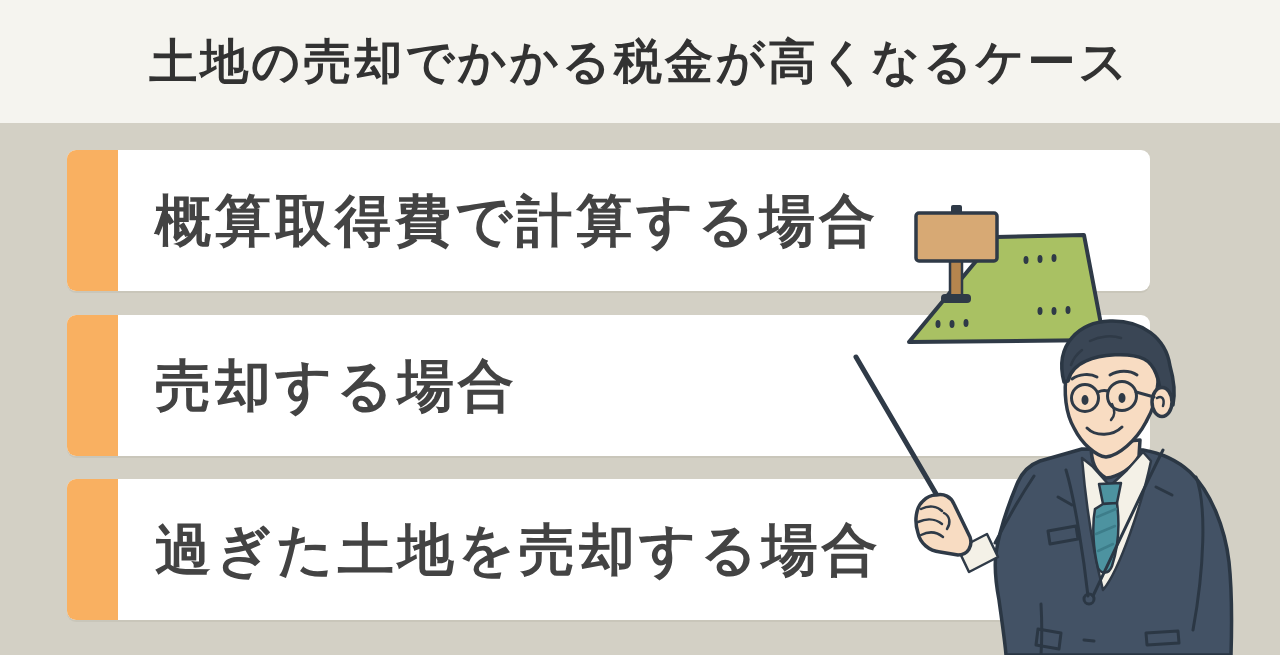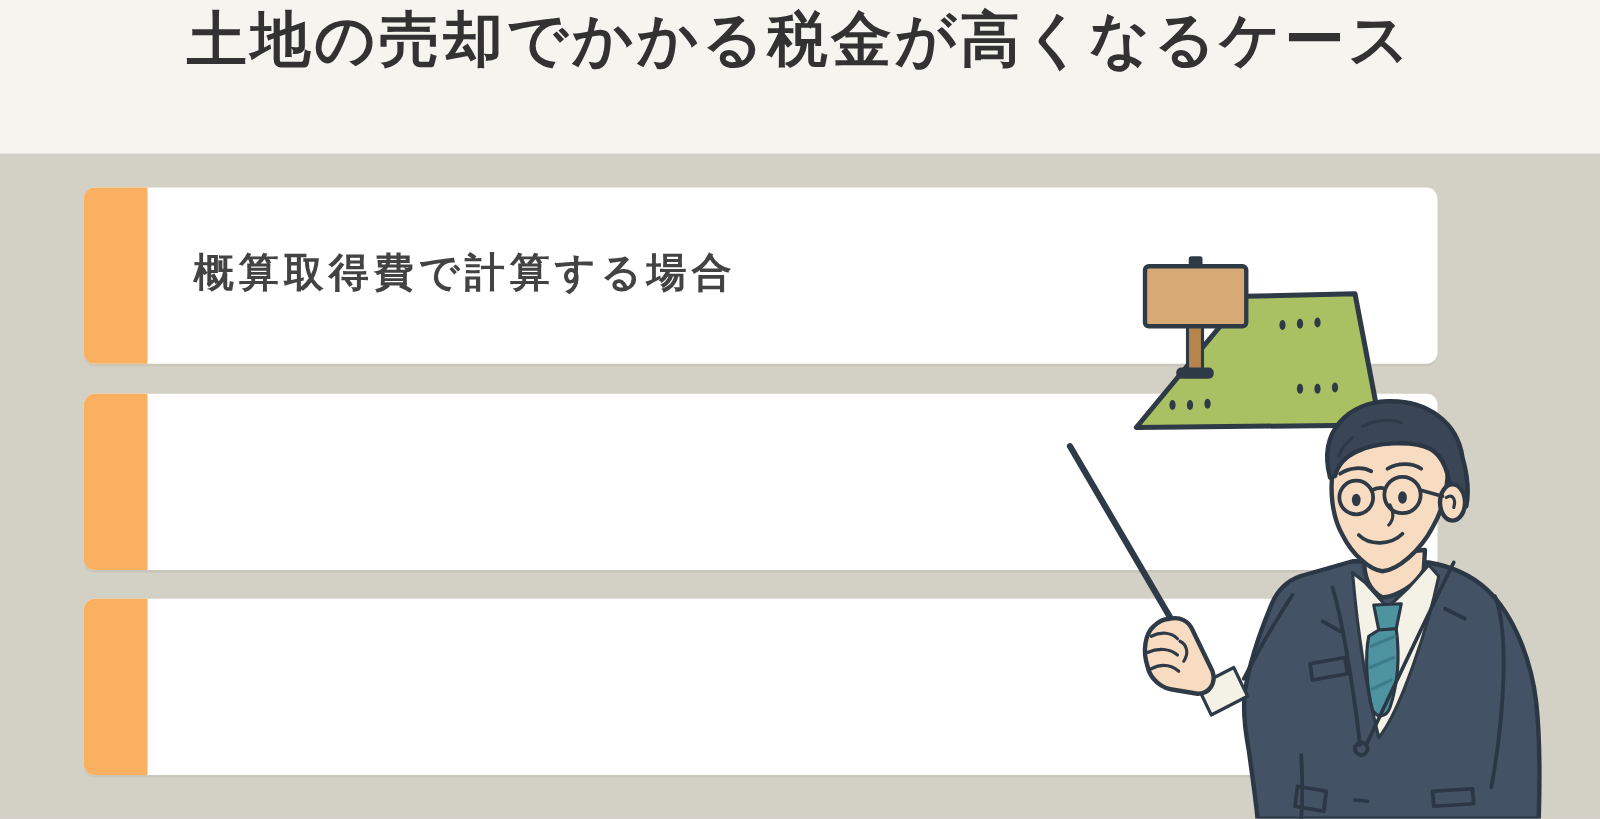--- a/index.html
+++ b/index.html
@@ -5,33 +5,33 @@
   :root{
     --header-bg:#f5f4ef; --main-bg:#d3d0c5; --accent:#f9b061; --card-bg:#ffffff;
     --title-text:#323232; --card-text:#434343; --land-green:#a9c163; --sign-tan:#d7a974;
     --post-brown:#b5854e; --outline-dark:#2f3a47; --suit-navy:#435265; --suit-outline:#2b3744;
     --shirt:#f4f1e7; --tie-teal:#4d93a0; --skin:#f8dcc2; --hair:#3a4655;
   }
   html,body{margin:0;padding:0;}
   body{font-family:"Liberation Sans",sans-serif;}
   .page{position:relative;width:1280px;height:655px;overflow:hidden;background:var(--main-bg);}
   .header{position:absolute;left:0;top:0;width:1280px;height:123px;background:var(--header-bg);
-    display:flex;justify-content:center;}
+    display:flex;align-items:center;justify-content:center;}
   .title{margin:0;font-size:48px;font-weight:800;letter-spacing:3px;color:var(--title-text);
     white-space:nowrap;}
   .main-area{position:absolute;left:0;top:123px;width:1280px;height:532px;background:var(--main-bg);}
   .case-card{position:absolute;left:67px;width:1083px;height:141px;background:var(--card-bg);
     border-radius:9px;box-shadow:0 2px 0 rgba(90,85,70,0.08);}
   .card-1{top:150px;} .card-2{top:315px;} .card-3{top:479px;}
   .accent-bar{position:absolute;left:0;top:0;width:51px;height:100%;background:var(--accent);
     border-radius:9px 0 0 9px;}
   .card-text{position:absolute;left:88px;top:0;right:10px;height:100%;display:flex;
     flex-direction:column;justify-content:center;}
-  .card-line{font-size:32px;font-weight:600;letter-spacing:4px;line-height:57px;
-    color:var(--card-text);white-space:nowrap;font-family:Liberation Mono, monospace;}
+  .card-line{font-size:56px;font-weight:600;letter-spacing:4px;line-height:57px;
+    color:var(--card-text);white-space:nowrap;}
   .illustration{position:absolute;left:840px;top:190px;width:440px;height:465px;pointer-events:none;}
   
   .land{fill:var(--land-green);stroke:var(--outline-dark);stroke-width:4;stroke-linejoin:round;}
   .dk{fill:var(--outline-dark);}
   .tan{fill:var(--sign-tan);stroke:var(--outline-dark);stroke-width:3.5;stroke-linejoin:round;}
   .post{fill:var(--post-brown);stroke:var(--outline-dark);stroke-width:2.5;}
   .stick{stroke:var(--outline-dark);stroke-width:5;stroke-linecap:round;}
   .suit{fill:var(--suit-navy);stroke:var(--suit-outline);stroke-width:3.5;stroke-linejoin:round;}
   .seam{fill:none;stroke:var(--suit-outline);stroke-width:3;stroke-linecap:round;}
   .pocket{fill:none;stroke:var(--suit-outline);stroke-width:3;stroke-linejoin:round;}
@@ -57,26 +57,28 @@
   <div class="case-card card-1">
     <div class="accent-bar"></div>
     <div class="card-text">
       <span class="card-line">概算取得費で計算する場合</span>
     </div>
   </div>
 
   <div class="case-card card-2">
     <div class="accent-bar"></div>
     <div class="card-text">
+      <span class="card-line">売却する場合</span>
     </div>
   </div>
 
   <div class="case-card card-3">
     <div class="accent-bar"></div>
     <div class="card-text">
+      <span class="card-line">過ぎた土地を売却する場合</span>
     </div>
   </div>
 
   <svg class="illustration" viewBox="840 190 440 465" width="440" height="465" xmlns="http://www.w3.org/2000/svg">
 
     <g>
       <path class="land" d="M 996,237 L 1084,235 L 1104,340 L 909,342 Z"></path>
       <g>
         <ellipse class="dk" cx="1026" cy="260" rx="2.5" ry="4"></ellipse>
         <ellipse class="dk" cx="1040" cy="259" rx="2.5" ry="4"></ellipse>

